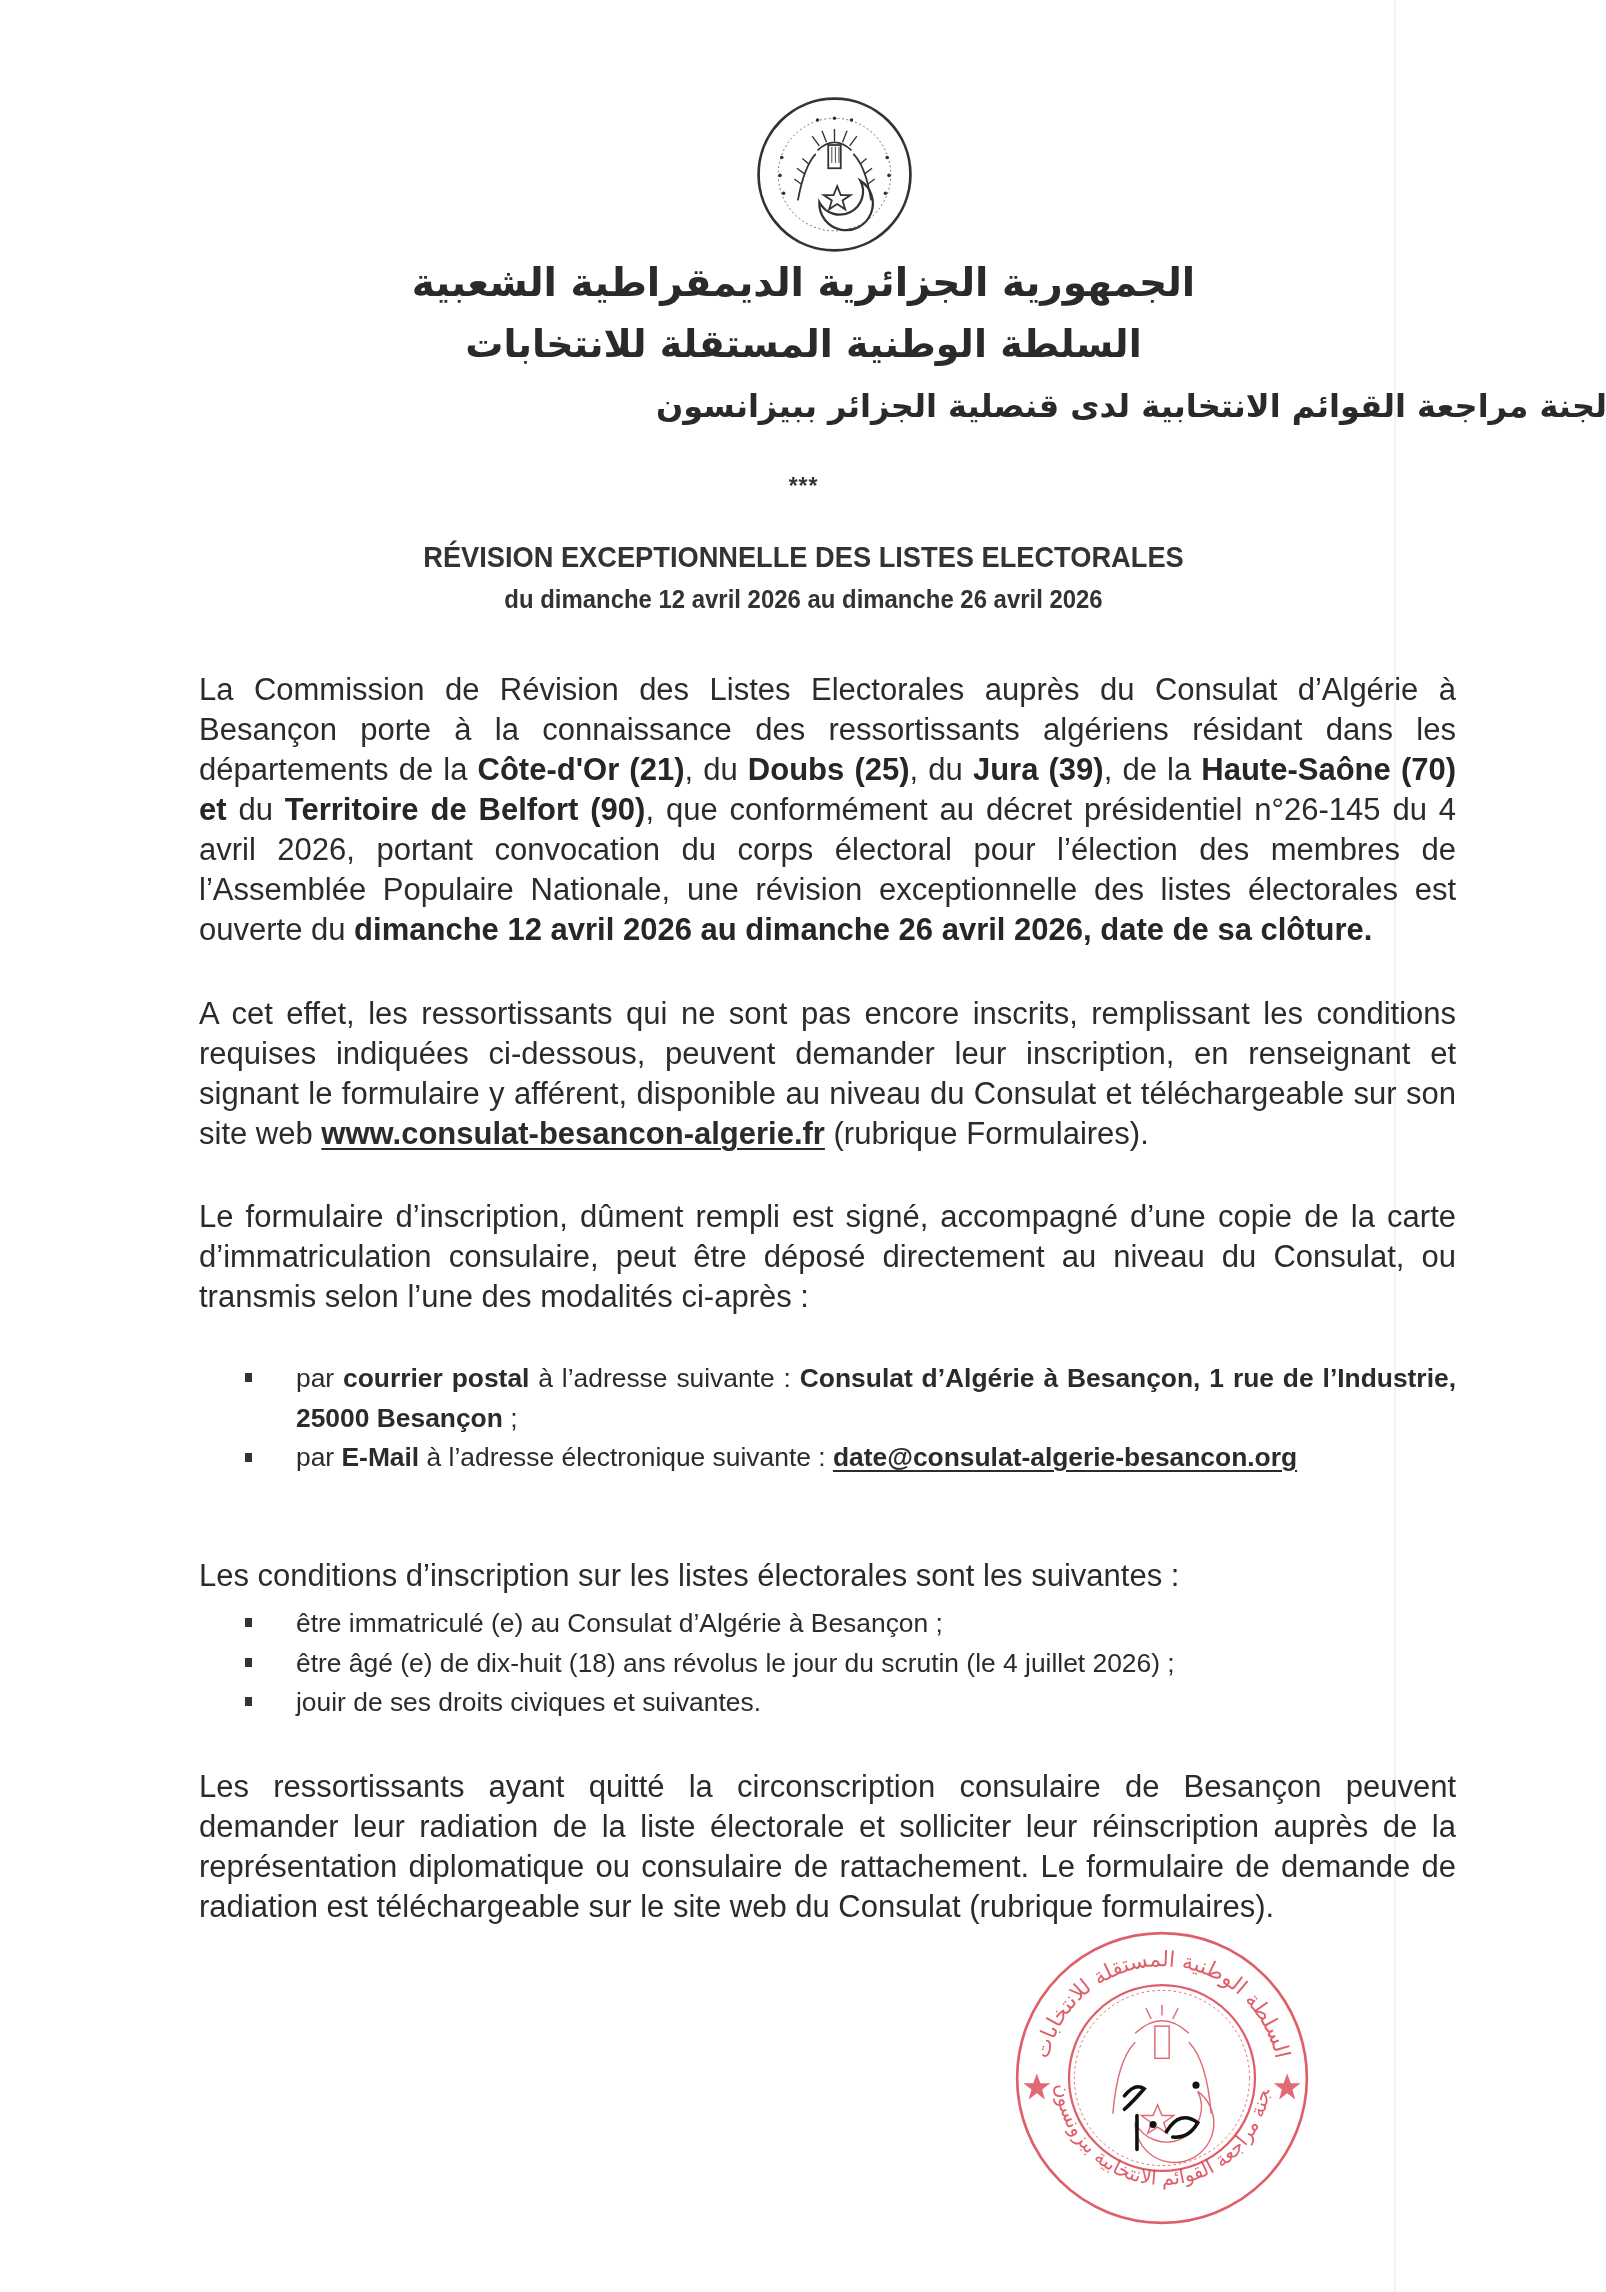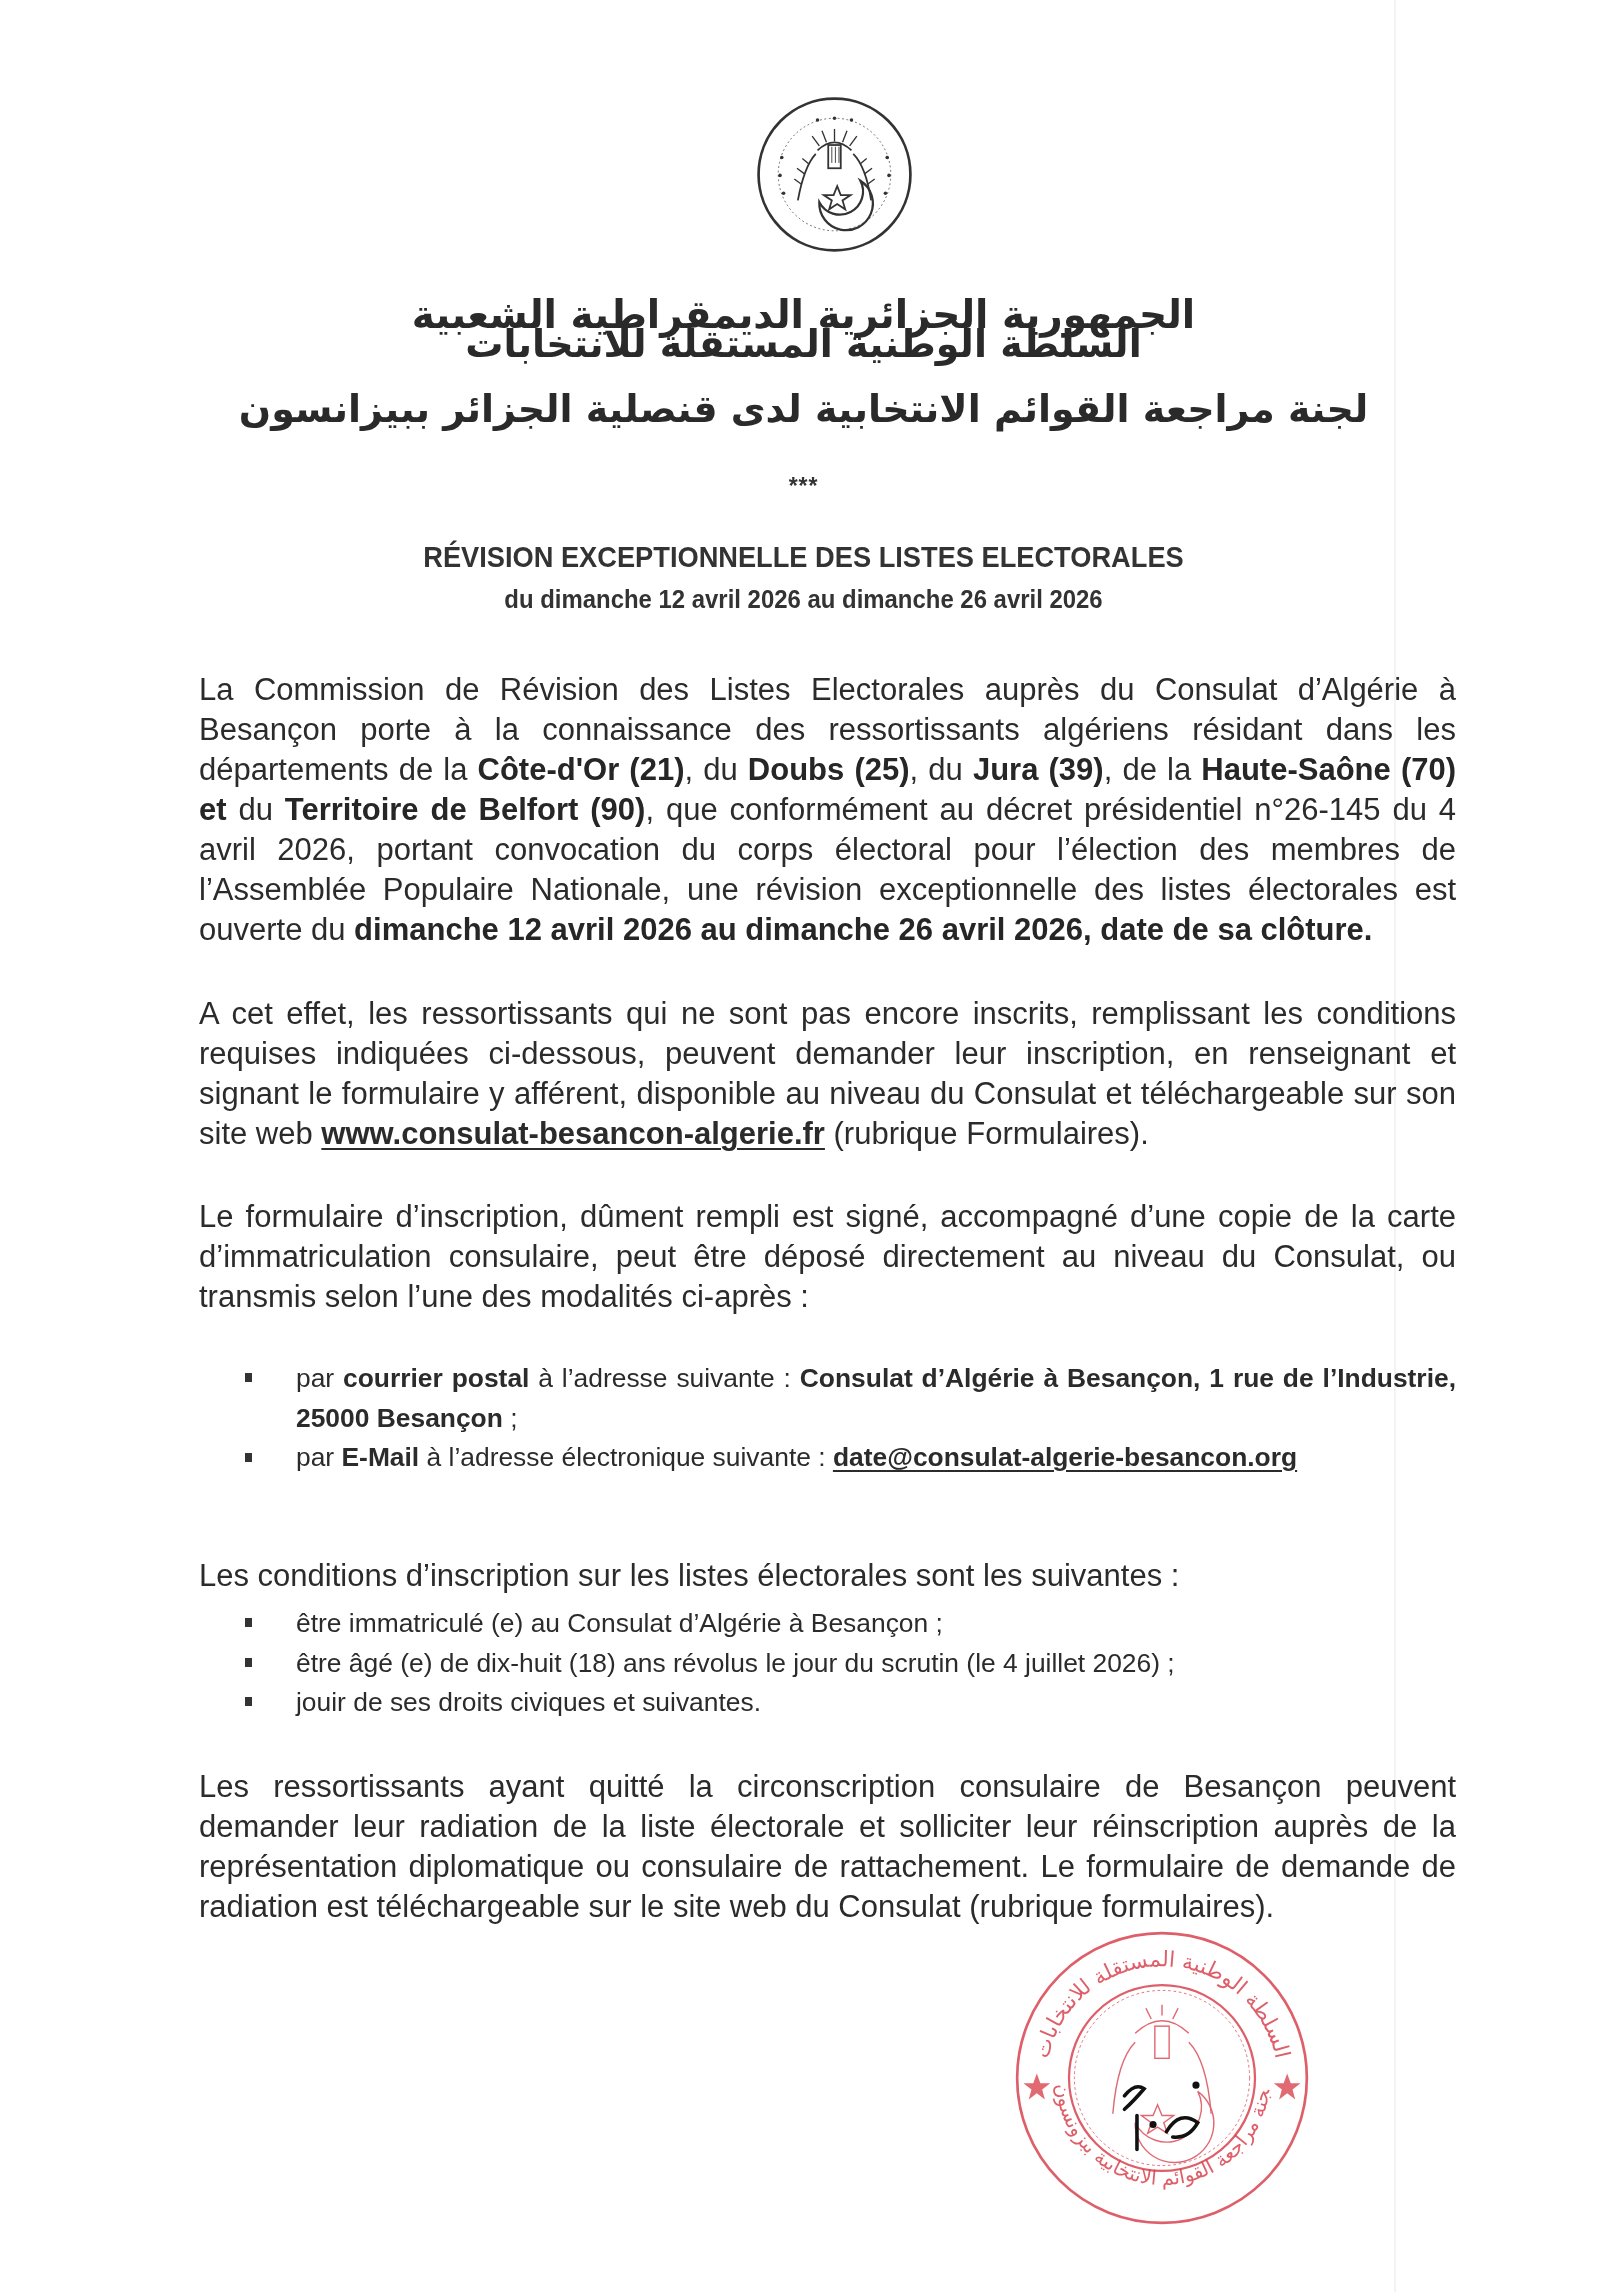--- a/index.html
+++ b/index.html
@@ -2,23 +2,23 @@
 <html style="font-size:14.3px"><head>
 <meta charset="utf-8">
 <style>
   html, body { margin: 0; padding: 0; background: #ffffff; }
   body { width: 1607px; height: 2293px; position: relative; overflow: hidden;
          font-family: "Liberation Sans", "DejaVu Sans", sans-serif; color: #2b2b2b; }
   .scan-line { position: absolute; left: 1394px; top: 0; width: 1.8px; height: 2293px; background: #f3f3f3; }
   .emblem { position: absolute; left: 755px; top: 95px; width: 159px; height: 159px; }
   .arabic { position: absolute; left: 0; width: 1607px; text-align: center; direction: rtl;
             font-family: "DejaVu Sans", sans-serif; font-weight: bold; color: #2a2a2a; }
-  .ar1 { top: 260px; font-size: 39px; letter-spacing: 0.9px; margin-top: 32px; }
+  .ar1 { top: 260px; font-size: 39px; letter-spacing: 0.9px; }
   .ar2 { top: 322px; font-size: 38px; }
-  .ar3 { top: 387px; font-size: 38px; }
+  .ar3 { top: 387px; font-size: 32px; text-align: right; }
   .stars { position: absolute; top: 473px; left: 0; width: 1607px; text-align: center;
            font-size: 23px; font-weight: bold; color: #333; letter-spacing: 0.9px; }
   .title { position: absolute; top: 540px; left: 0; width: 1607px; text-align: center;
            font-size: 29.6px; font-weight: bold; color: #333; transform: scaleX(0.92); }
   .subtitle { position: absolute; top: 584px; left: 0; width: 1607px; text-align: center;
               font-size: 26px; font-weight: bold; color: #333; transform: scaleX(0.92); }
   .para { position: absolute; left: 199px; width: 1257px; font-size: 31px; line-height: 40px;
           text-align: justify; text-align-last: left; color: #2b2b2b; }
   .para b { font-weight: bold; color: #262626; }
   .p1 { top: 670px; }

